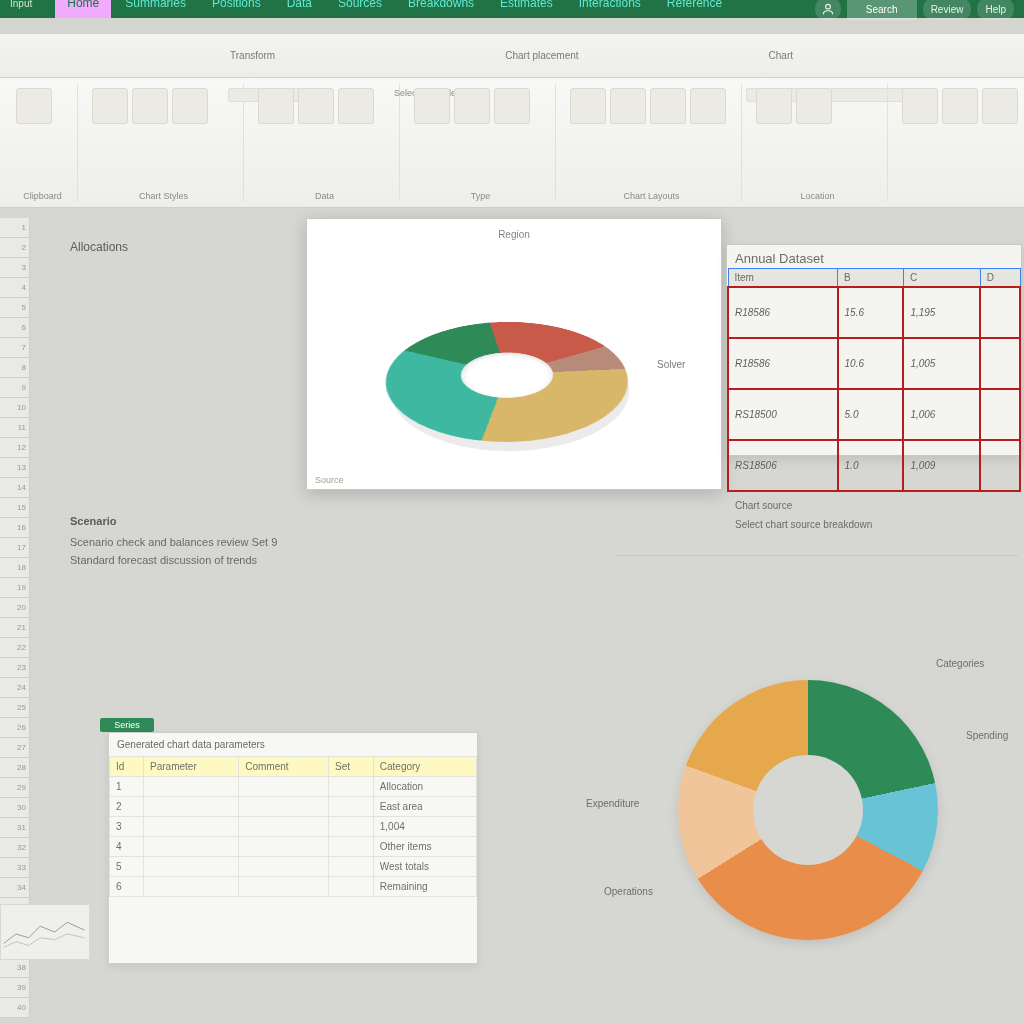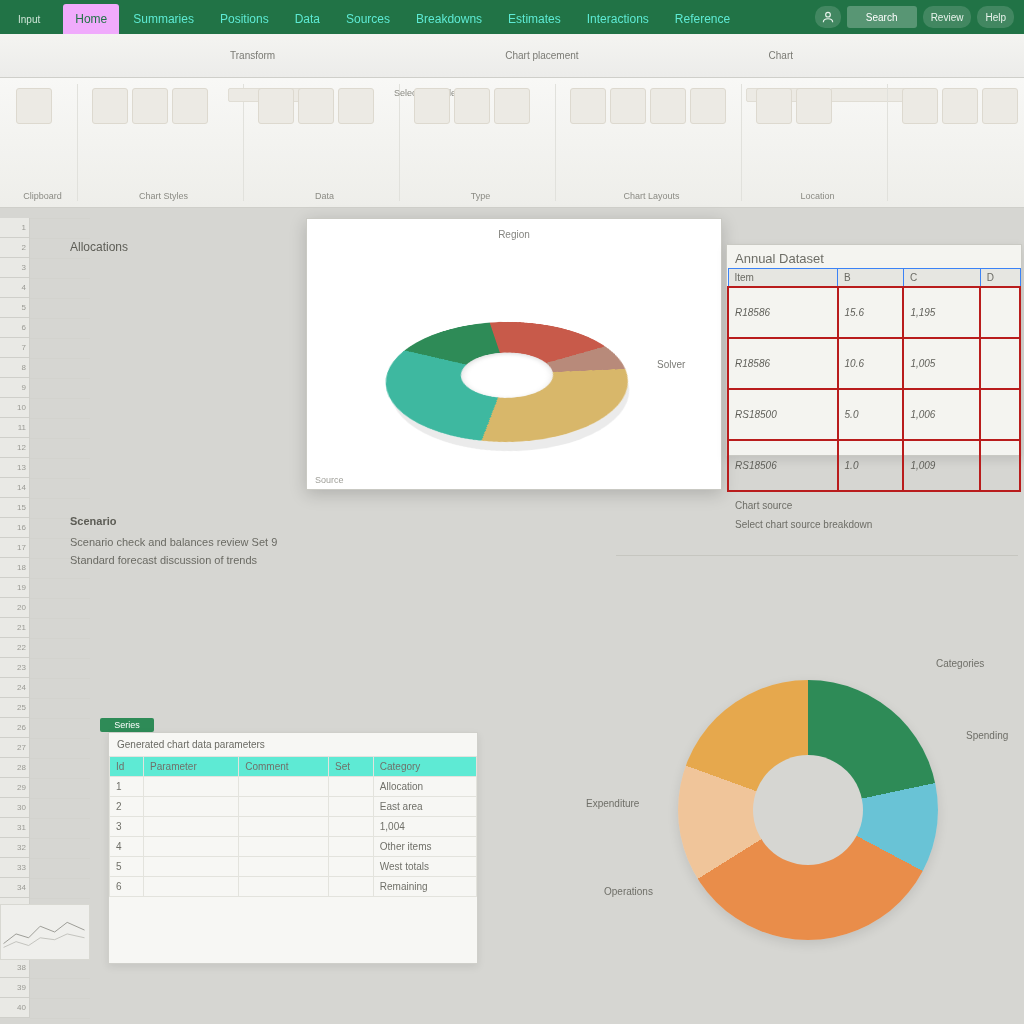--- a/index.html
+++ b/index.html
@@ -6,23 +6,23 @@
   html, body { width: 1024px; height: 1024px; overflow: hidden; }
   body {
     font-family: "Segoe UI", Arial, sans-serif;
     font-size: 11px;
     background: #d4d4d0;
     color: #444;
     position: relative;
   }
   
   .ribbon-tabs {
-    position: absolute; top: 0; left: 0; right: 0; height: 34px;
+    position: absolute; top: 0; left: 0; right: 0; height: 18px;
     background: #217346; 
-    display: flex; align-items: flex-end; padding-left: 12px;
+    display: flex; align-items: flex-end; padding-left: 4px;
     gap: 2px;
   }
   .ribbon-tab {
     height: 30px; padding: 0 12px; display: flex; align-items: center;
     font-size: 12px; color: #5eead4; cursor: pointer;
     border-top-left-radius: 3px; border-top-right-radius: 3px;
   }
   .ribbon-tab.active { background: #f0abfc; color: #217346; margin-left: 15px; }
   .ribbon-tab.mini { padding: 0 6px; font-size: 10px; color: #cfe6d8; }
   .ribbon-right { margin-left: auto; display:flex; gap:6px; padding-right:10px; align-items:center; height:100%; }
@@ -122,21 +122,21 @@
   .summary p { font-size:11px; color:#6a6a63; line-height:18px;}
   .rule { position:absolute; top:555px; left:616px; right:6px; height:0; border-top:1px solid #c6c6c0;}
   
   .tbl2 {
     position:absolute; top:732px; left:108px; width:370px; height:232px;
     background:#f7f7f4; border:1px solid #cfcfca; box-shadow:0 3px 8px rgba(0,0,0,.08);
   }
   .tbl2 caption{ text-align:left; padding:6px 8px; font-size:10px; color:#6a6a63;}
   .tbl2 table { width:100%; border-collapse:collapse; font-size:10px;}
   .tbl2 th, .tbl2 td { border:1px solid #e3e3dd; padding:4px 6px; color:#707069; text-align:left;}
-  .tbl2 th { background:#5eead4; font-weight:normal;}
+  .tbl2 th { background:#fef9c3; font-weight:normal;}
   .tag { position:absolute; top:718px; left:100px; width:54px; height:14px; background:#2e8b57; color:#fff; font-size:9px; display:flex; align-items:center; justify-content:center; border-radius:2px;}
   
   .thumb { position:absolute; top:904px; left:0; width:90px; height:56px; background:#efefec; border:1px solid #d8d8d2;}
   .thumb svg { width:100%; height:100%; }
   
   .chart2 { position:absolute; top:640px; left:616px; width:400px; height:360px; }
   .donut2 {
     position:absolute; top:40px; left:62px; width:260px; height:260px; border-radius:50%;
     background: conic-gradient(
       #2e8b57 0deg 78deg,

